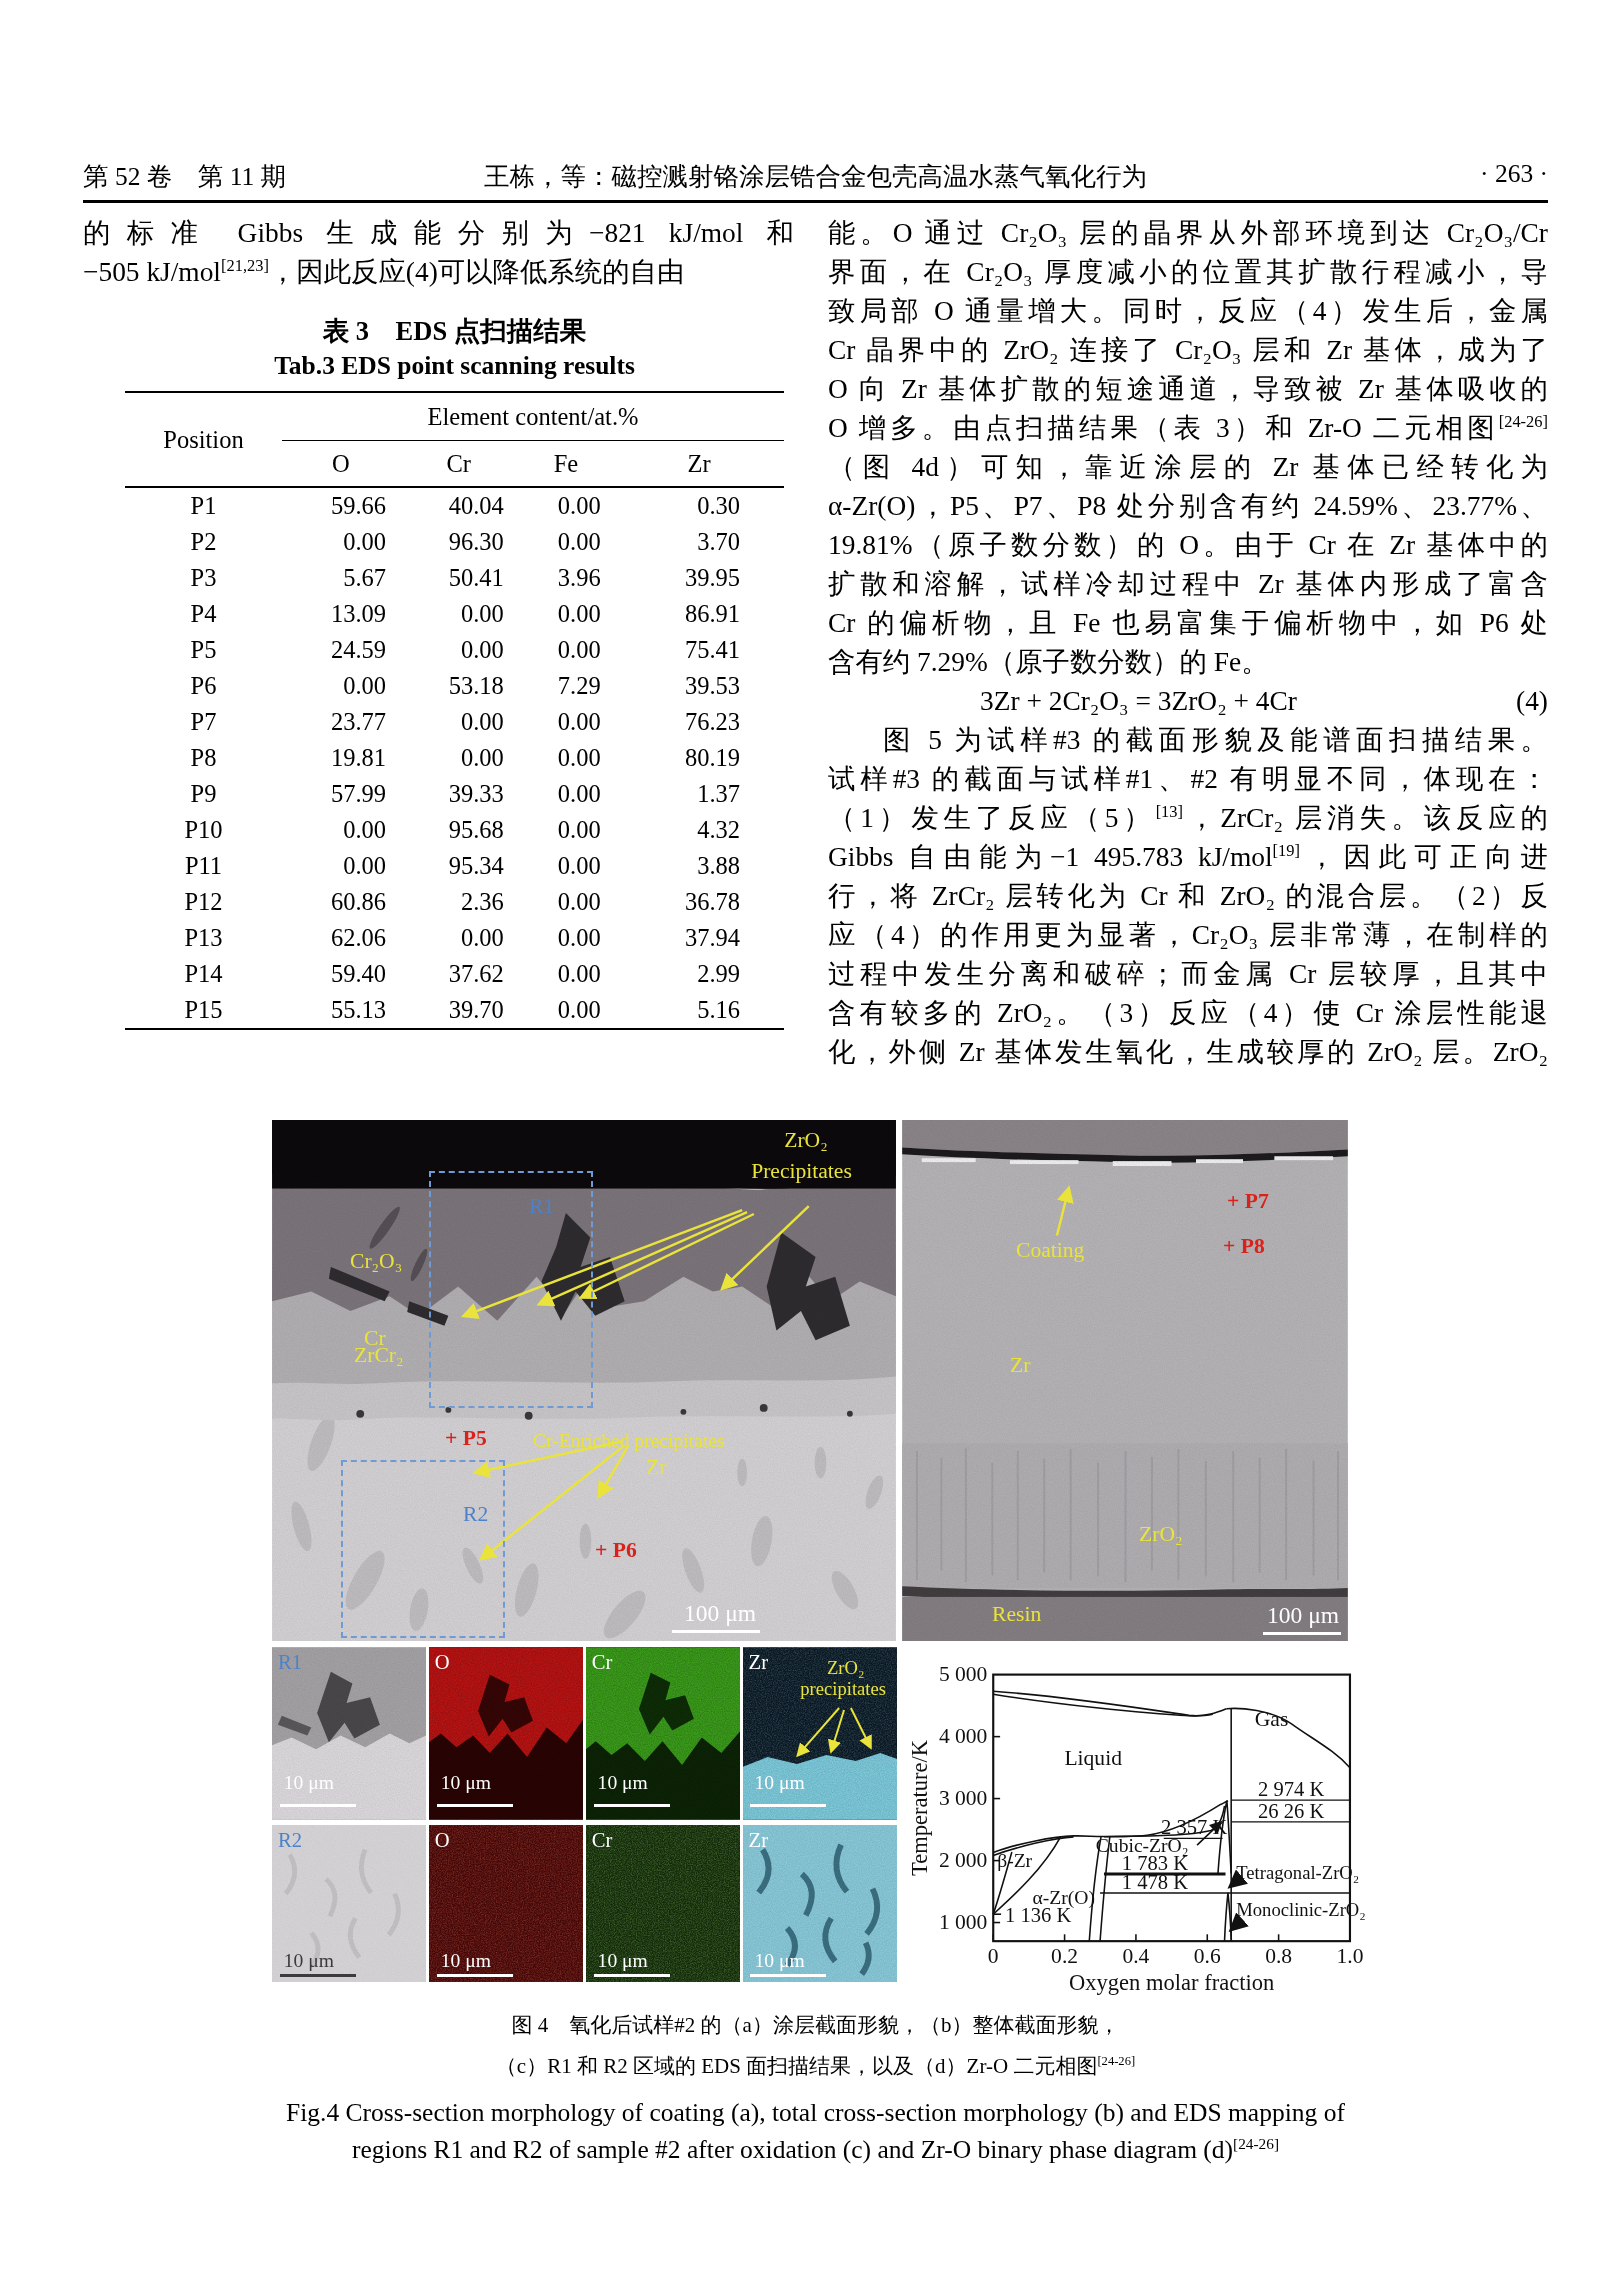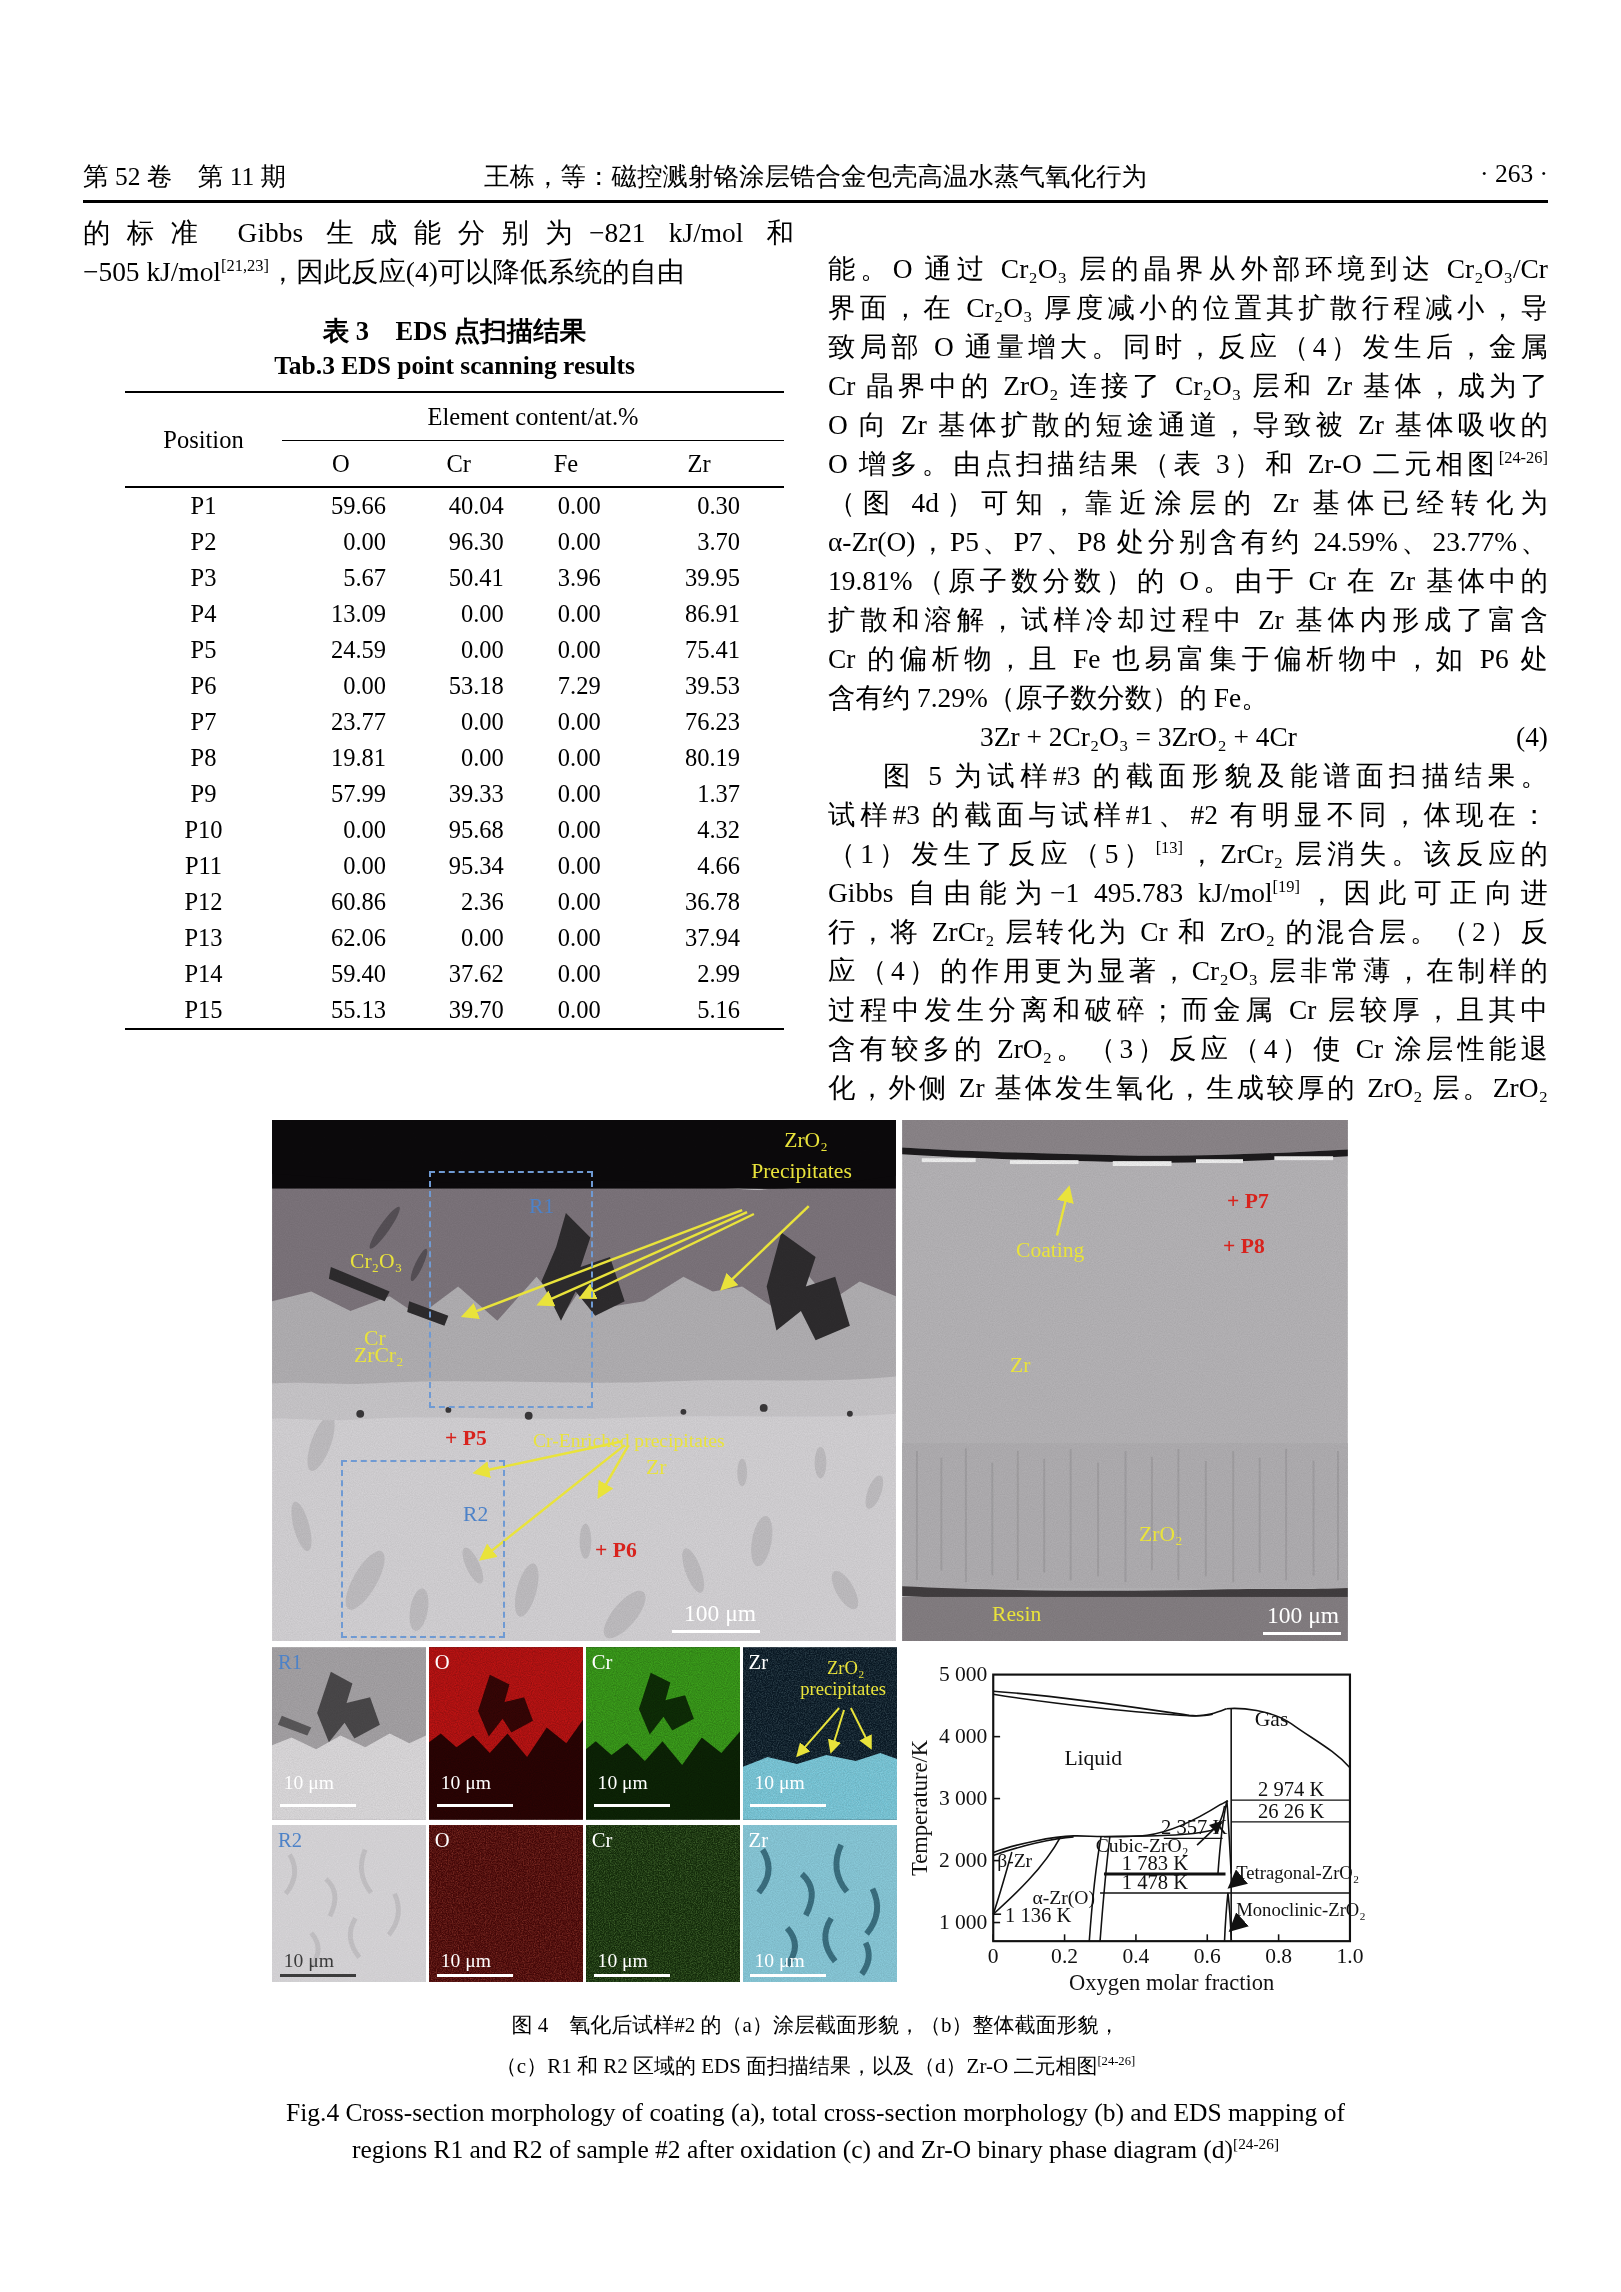--- a/index.html
+++ b/index.html
@@ -6,21 +6,21 @@
   .page{position:relative;width:1621px;height:2293px;background:#ffffff;
         font-family:"Liberation Serif","DejaVu Serif",serif;color:#000;overflow:hidden;}
   
   .hdr{position:absolute;top:147px;left:83px;width:1465px;height:43px;font-size:25.5px;margin-top:12px;}
   .hdr .hl{position:absolute;left:0;top:0;}
   .hdr .hc{position:absolute;left:0;right:0;text-align:center;top:0;}
   .hdr .hr{position:absolute;right:0;top:0;}
   .hrule{position:absolute;top:200px;left:83px;width:1465px;height:2.9px;background:#000;}
   
   .colL{position:absolute;left:83px;top:214px;width:711px;}
-  .colR{position:absolute;left:828px;top:214px;width:720px;margin-top:36px;}
+  .colR{position:absolute;left:828px;top:214px;width:720px;}
   .tline{font-size:27.4px;line-height:39px;text-align:justify;text-align-last:justify;white-space:normal;}
   .tline.nojust{text-align-last:left;}
   .tline.ind{text-indent:55px;}
   sup{font-size:0.60em;line-height:0;}
   
   .eq{display:flex;font-size:27.4px;line-height:39px;justify-content:flex-end;}
   .eq .f{margin-left:152px;}
   .eq .n{margin-left:auto;}
   
   .tblwrap{margin-top:21.6px;margin-left:42px;width:659px;}
@@ -163,21 +163,21 @@
               <td class="num">0.00</td>
               <td class="num">95.68</td>
               <td class="num">0.00</td>
               <td class="zr">4.32</td>
             </tr>
             <tr>
               <td class="pos">P11</td>
               <td class="num">0.00</td>
               <td class="num">95.34</td>
               <td class="num">0.00</td>
-              <td class="zr">4.66</td>
+              <td class="zr">3.88</td>
             </tr>
             <tr>
               <td class="pos">P12</td>
               <td class="num">60.86</td>
               <td class="num">2.36</td>
               <td class="num">0.00</td>
               <td class="zr">36.78</td>
             </tr>
             <tr>
               <td class="pos">P13</td>

